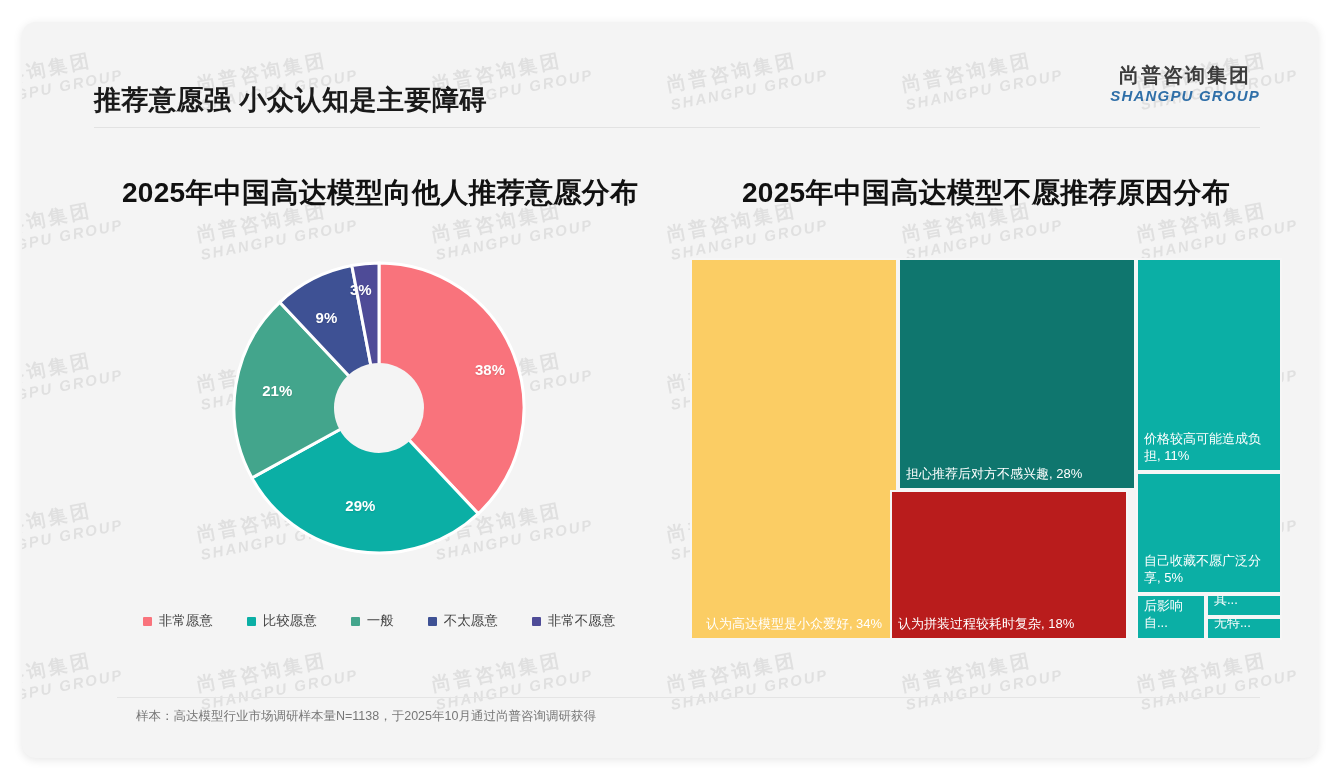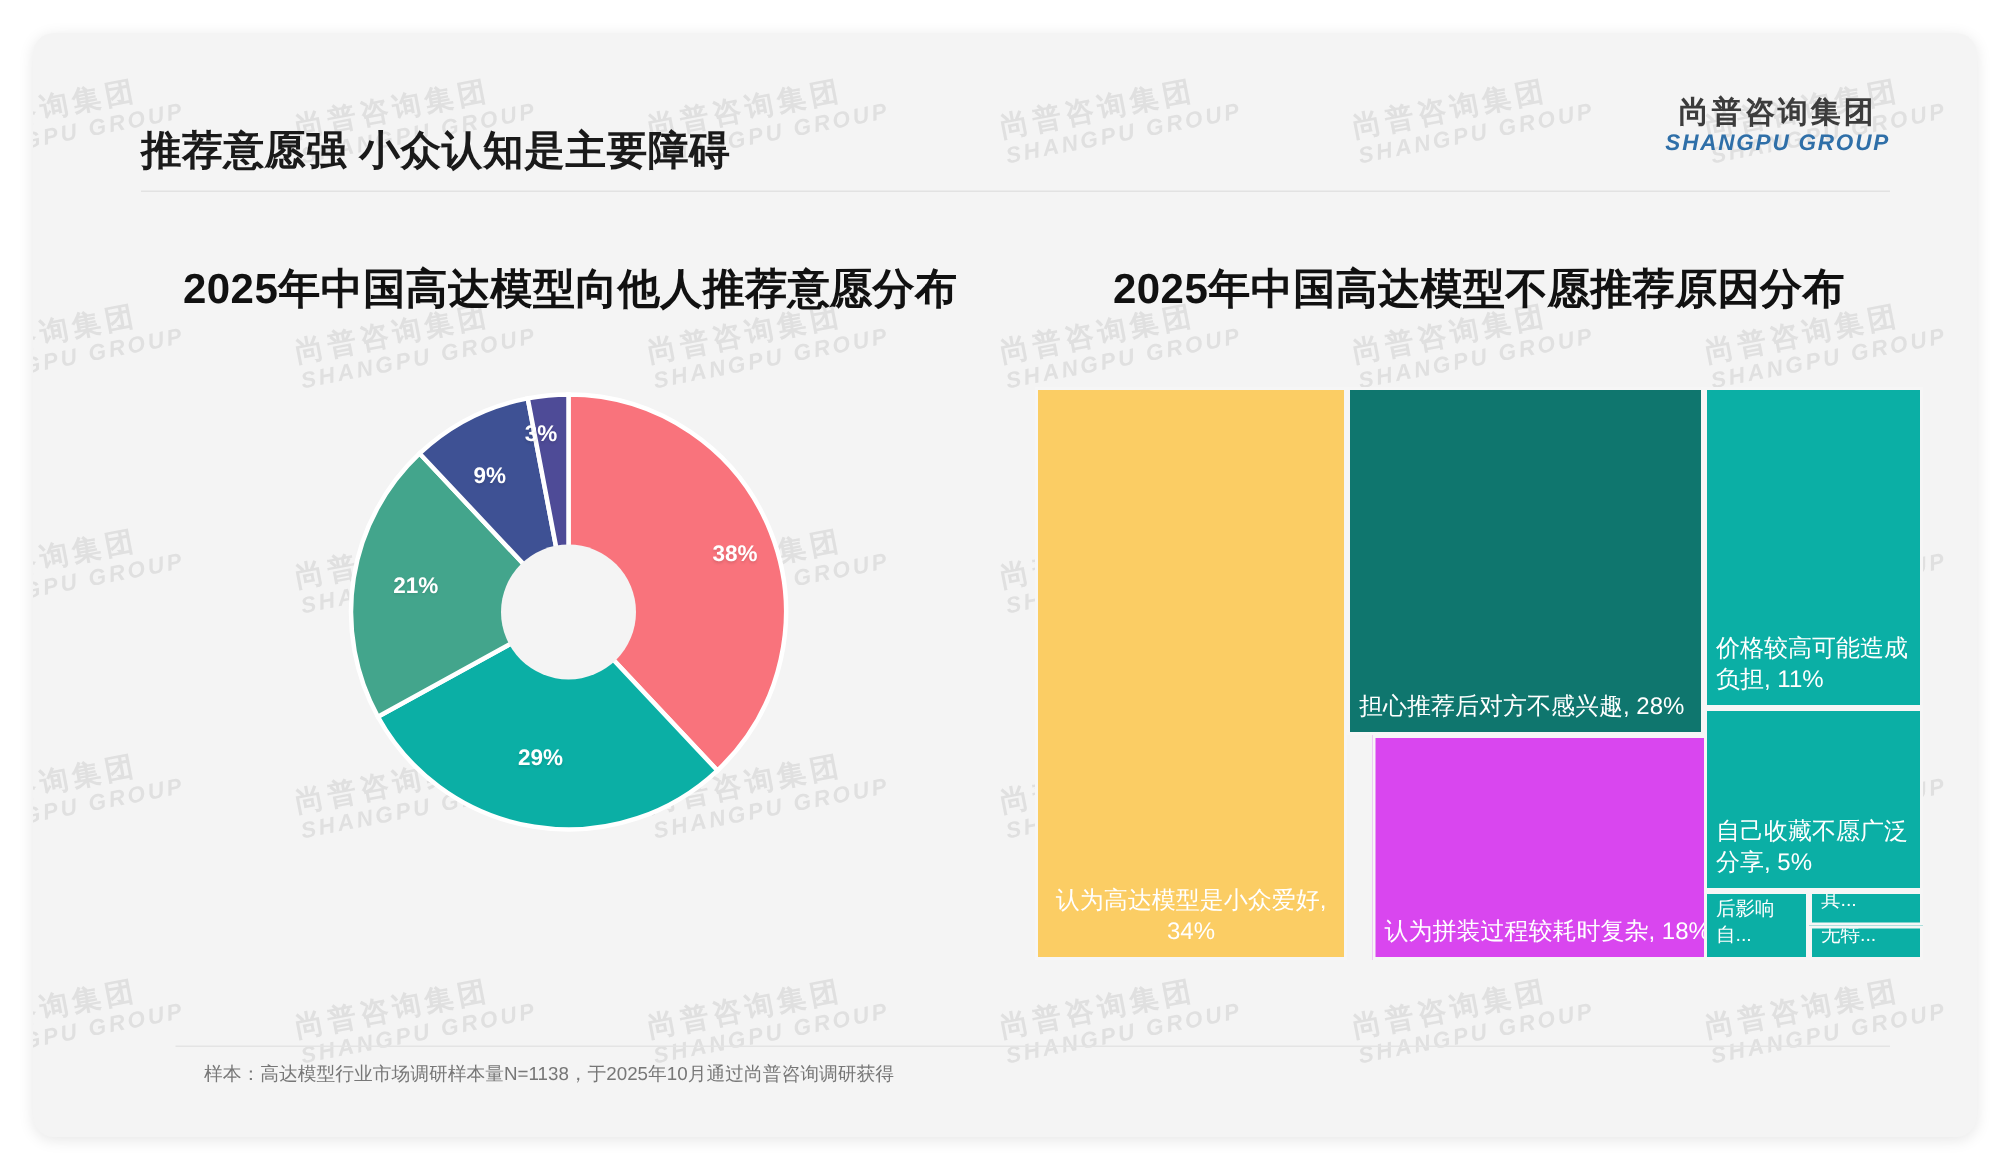--- a/index.html
+++ b/index.html
@@ -114,21 +114,21 @@
   .tm-cell{
     position:absolute;
     border:2px solid #f6f6f6;
     display:flex;
     align-items:flex-end;
     justify-content:flex-start;
     overflow:hidden;
   }
   .tm-label{
     color:#ffffff;
-    font-size:16px;
+    font-size:13px;
     line-height:1.32;
     padding:0 6px 6px 6px;
     white-space:normal;
     word-break:break-all;
   }
   .tm-center .tm-label{ text-align:center; width:100%; }
   .tm-right  { align-items:flex-end; }
   .tm-right .tm-label{ text-align:left; }
   .tm-tiny .tm-label{ font-size:13px; line-height:1.3; }
 
@@ -309,32 +309,54 @@
       </svg>
       <div id="donut-labels">
           <div class="slice-label" style="left: 359.978px; top: 133.188px; margin-left: 21px;">38%</div>
           <div class="slice-label" style="left: 251.357px; top: 268.769px;">29%</div>
           <div class="slice-label" style="left: 168.231px; top: 154.357px;">21%</div>
           <div class="slice-label" style="left: 221.601px; top: 80.8993px;">9%</div>
           <div class="slice-label" style="left: 255.895px; top: 52.5237px;">3%</div>
         </div>
     </div>
 
+    <div class="legend" id="legend">
+        <div class="legend-item">
+          <span class="legend-swatch" style="background: rgb(249, 115, 124);"></span>
+          <span class="legend-text">非常愿意</span>
+        </div>
+        <div class="legend-item">
+          <span class="legend-swatch" style="background: rgb(11, 175, 165);"></span>
+          <span class="legend-text">比较愿意</span>
+        </div>
+        <div class="legend-item">
+          <span class="legend-swatch" style="background: rgb(67, 165, 140);"></span>
+          <span class="legend-text">一般</span>
+        </div>
+        <div class="legend-item">
+          <span class="legend-swatch" style="background: rgb(62, 81, 148);"></span>
+          <span class="legend-text">不太愿意</span>
+        </div>
+        <div class="legend-item">
+          <span class="legend-swatch" style="background: rgb(78, 75, 151);"></span>
+          <span class="legend-text">非常不愿意</span>
+        </div>
+      </div>
   </div>
 
   <div class="panel panel-right">
     <div class="chart-title">2025年中国高达模型不愿推荐原因分布</div>
     <div class="treemap" id="treemap">
         <div class="tm-cell tm-center" style="left: 0px; top: 0px; width: 208px; height: 382px; background: rgb(251, 205, 100);">
           <div class="tm-label">认为高达模型是小众爱好, 34%</div>
         </div>
         <div class="tm-cell" style="left: 208px; top: 0px; width: 238px; height: 232px; background: #0f766e;">
           <div class="tm-label">担心推荐后对方不感兴趣, 28%</div>
         </div>
-        <div class="tm-cell" style="left: 225px; top: 232px; width: 238px; height: 150px; background: #d946ef;">
+        <div class="tm-cell" style="left: 200px; top: 232px; width: 238px; height: 150px; background: #b91c1c;">
           <div class="tm-label">认为拼装过程较耗时复杂, 18%</div>
         </div>
         <div class="tm-cell tm-right" style="left: 446px; top: 0px; width: 146px; height: 214px; background: rgb(11, 175, 165);">
           <div class="tm-label">价格较高可能造成负担, 11%</div>
         </div>
         <div class="tm-cell tm-right" style="left: 446px; top: 214px; width: 146px; height: 122px; background: rgb(11, 175, 165);">
           <div class="tm-label">自己收藏不愿广泛分享, 5%</div>
         </div>
         <div class="tm-cell tm-right tm-tiny" style="left: 446px; top: 336px; width: 70px; height: 46px; background: rgb(11, 175, 165);">
           <div class="tm-label">担心推荐后影响自...</div>

